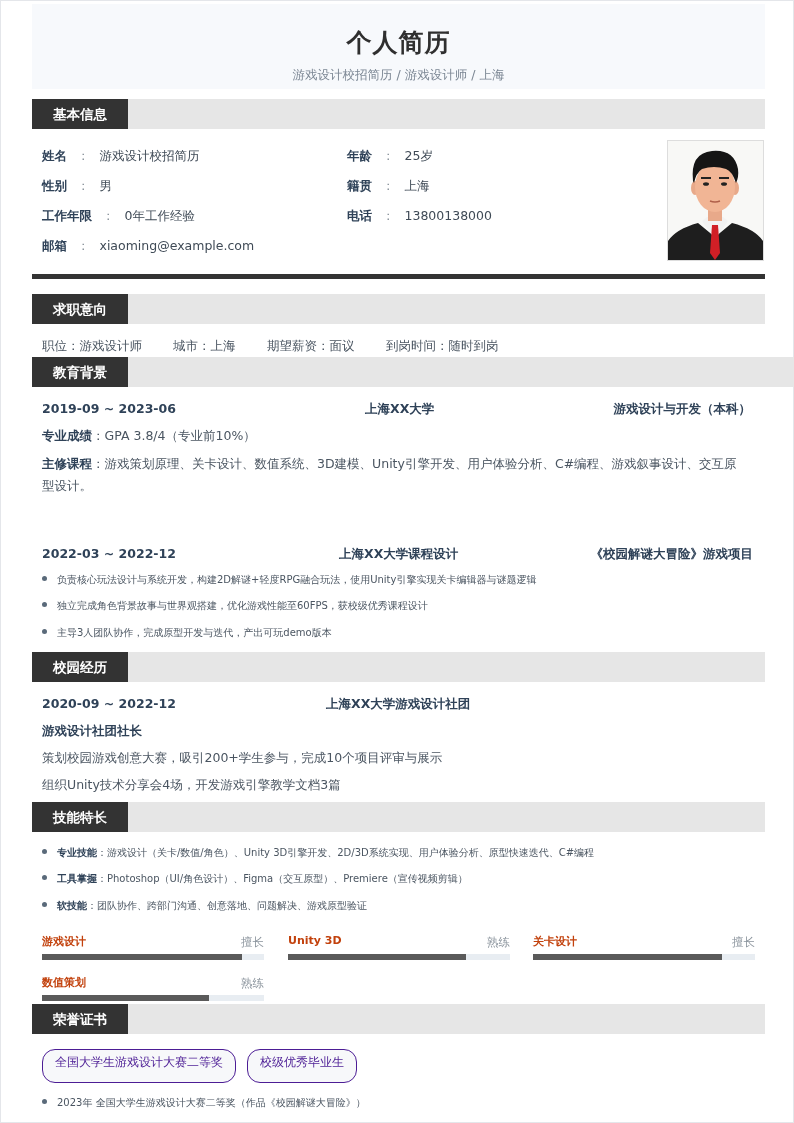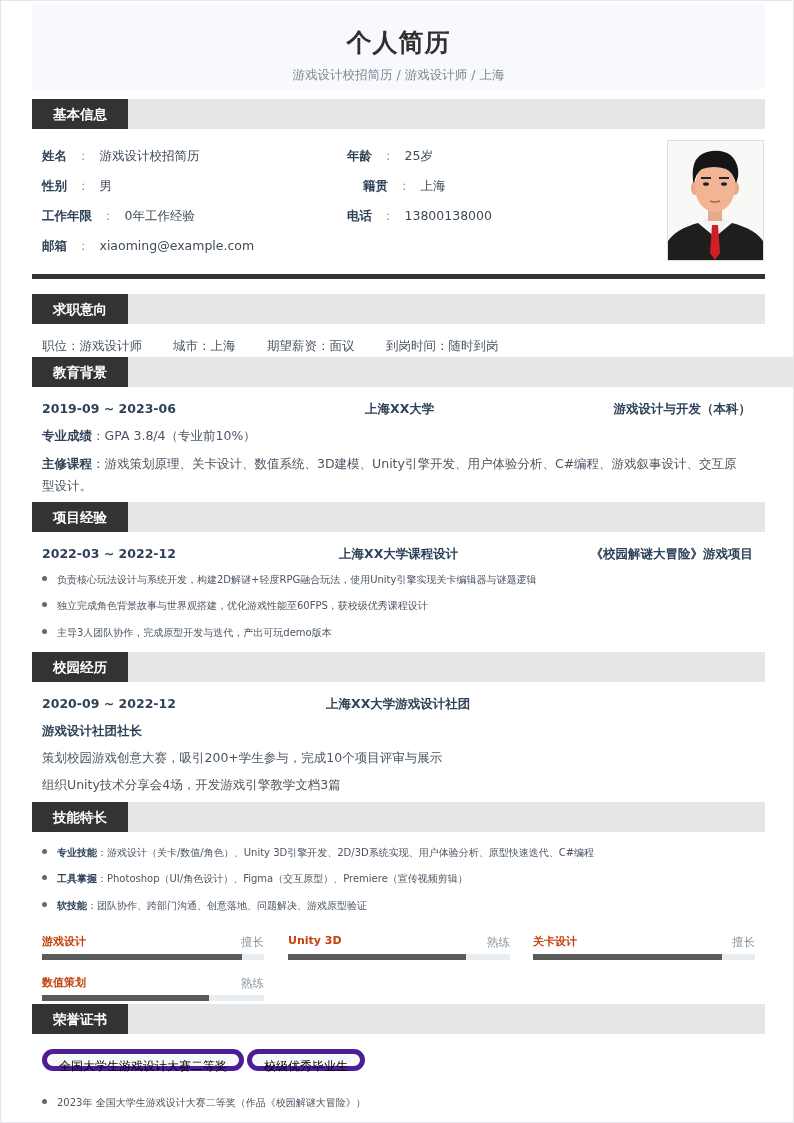--- a/index.html
+++ b/index.html
@@ -56,22 +56,22 @@
       background: #5a6a7a; margin-right: 10px; vertical-align: middle; position: relative; top: -2px;
     }
     .skill {
       position: absolute; width: 222px; height: 36px;
     }
     .skill .name { position: absolute; left: 0; top: 0; font-weight: bold; font-size: 11px; color: #c2410c; }
     .skill .level { position: absolute; right: 0; top: 1px; font-size: 11.5px; color: #8a939c; }
     .skill .track { position: absolute; left: 0; top: 20px; width: 222px; height: 6px; background: #e8edf2; }
     .skill .fill { position: absolute; left: 0; top: 0; height: 6px; background: #5a5a5a; }
     .chip {
-      position: absolute; top: 1048px; height: 22px; line-height: 24px; box-sizing: border-box;
-      border: 5px solid #4c1d95; border-radius: 13px; padding: 0 12px; font-size: 12px; color: #000000;
+      position: absolute; top: 1048px; height: 34px; line-height: 24px; box-sizing: border-box;
+      border: 1px solid #4c1d95; border-radius: 13px; padding: 0 12px; font-size: 12px; color: #4c1d95;
       background: #f7f8fa; white-space: nowrap;
     }
   </style>
 </head>
 <body>
 
 <div class="page">
 
   <div class="header">
     <div class="title">个人简历</div>
@@ -91,21 +91,21 @@
   <div class="info-row" style="left:41px; top:207px;">
     <span class="k">工作年限</span><span class="c">：</span><span class="v">0年工作经验</span>
   </div>
   <div class="info-row" style="left:41px; top:237px;">
     <span class="k">邮箱</span><span class="c">：</span><span class="v">xiaoming@example.com</span>
   </div>
 
   <div class="info-row" style="left:346px; top:147px;">
     <span class="k">年龄</span><span class="c">：</span><span class="v">25岁</span>
   </div>
-  <div class="info-row" style="left:362px; top:177px;">
+  <div class="info-row" style="left:346px; top:177px;">
     <span class="k">籍贯</span><span class="c">：</span><span class="v">上海</span>
   </div>
   <div class="info-row" style="left:346px; top:207px;">
     <span class="k">电话</span><span class="c">：</span><span class="v">13800138000</span>
   </div>
 
   <div class="photo">
     <svg width="95" height="119" viewBox="0 0 95 119">
       <rect width="95" height="119" fill="#f8f8f6"></rect>
 
@@ -151,23 +151,20 @@
   <div class="abs bold-row" style="left:364px; top:400px;">上海XX大学</div>
   <div class="abs bold-row" style="right:42px; top:400px;">游戏设计与开发（本科）</div>
   <div class="abs txt" style="left:41px; top:427px;">
     <span class="lbl">专业成绩</span><span>：GPA 3.8/4（专业前10%）</span>
   </div>
   <div class="abs txt" style="left:41px; top:455px;">
     <span class="lbl">主修课程</span><span>：游戏策划原理、关卡设计、数值系统、3D建模、Unity引擎开发、用户体验分析、C#编程、游戏叙事设计、交互原</span>
   </div>
   <div class="abs txt" style="left:41px; top:477px;">型设计。</div>
 
-  <div class="sec" style="top:501px;">
-    <div class="tag">项目经验</div>
-  </div>
   <div class="abs bold-row" style="left:41px; top:545px;">2022-03 ~ 2022-12</div>
   <div class="abs bold-row" style="left:338px; top:545px;">上海XX大学课程设计</div>
   <div class="abs bold-row" style="right:40px; top:545px;">《校园解谜大冒险》游戏项目</div>
   <div class="bullet" style="top:572px;"><span class="dot"></span><span>负责核心玩法设计与系统开发，构建2D解谜+轻度RPG融合玩法，使用Unity引擎实现关卡编辑器与谜题逻辑</span></div>
   <div class="bullet" style="top:598px;"><span class="dot"></span><span>独立完成角色背景故事与世界观搭建，优化游戏性能至60FPS，获校级优秀课程设计</span></div>
   <div class="bullet" style="top:625px;"><span class="dot"></span><span>主导3人团队协作，完成原型开发与迭代，产出可玩demo版本</span></div>
 
   <div class="sec" style="top:651px;">
     <div class="tag">校园经历</div>
   </div>

